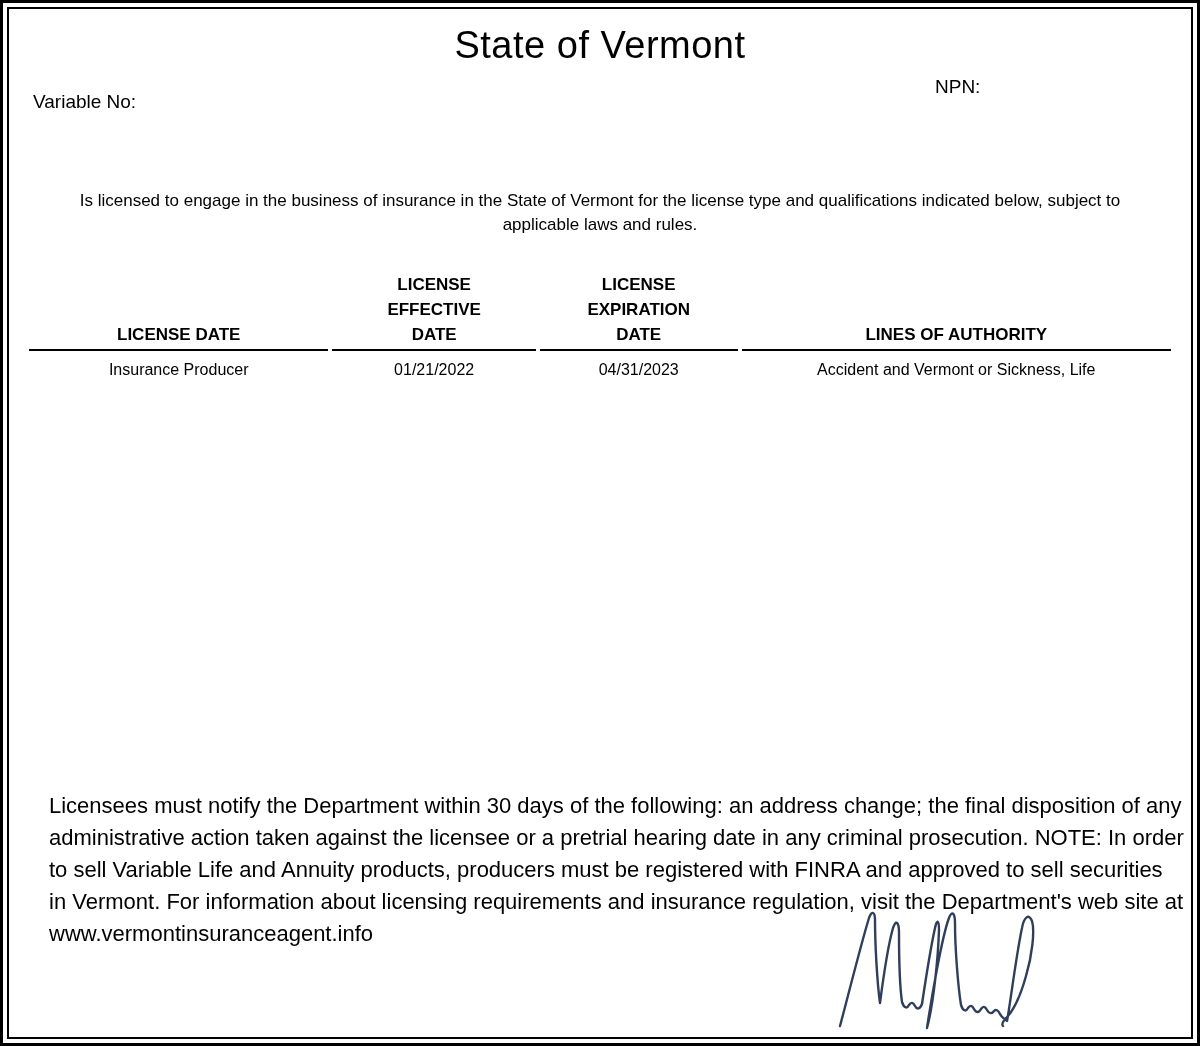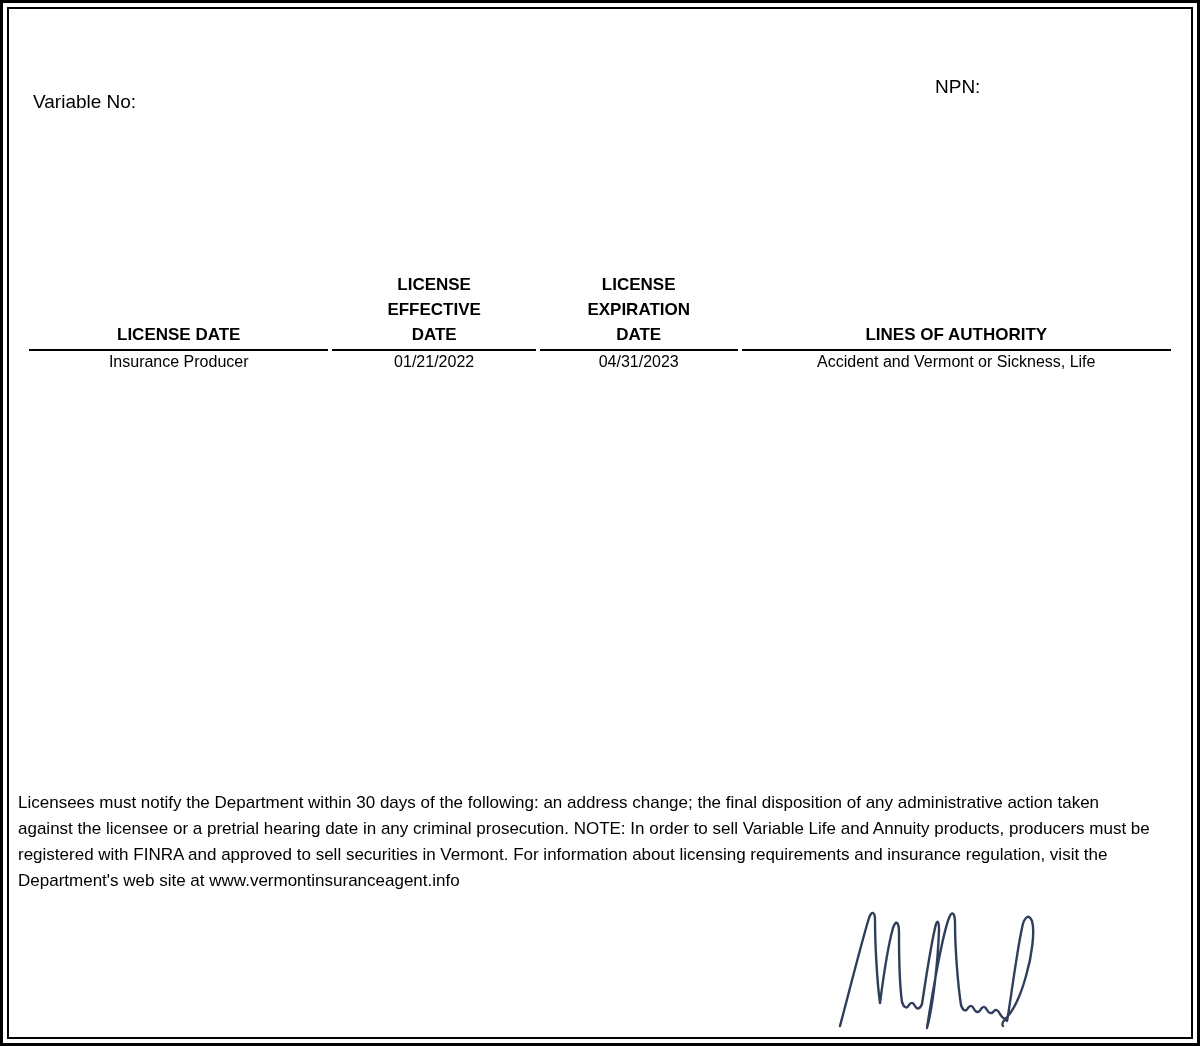--- a/index.html
+++ b/index.html
@@ -87,54 +87,56 @@
     font-size: 17px;
     font-weight: bold;
     line-height: 25px;
     white-space: pre-line;
     border-bottom: 2px solid #000000;
     padding: 0 0 2px 0;
   }
   table.license-table td {
     text-align: center;
     font-size: 16px;
-    padding-top: 2px;
+    padding-top: 10px;
     white-space: nowrap;
     overflow: hidden;
   }
   .notice-text {
     position: absolute;
     top: 790px;
-    left: 18px;
+    left: 49px;
     width: 1135px;
-    font-size: 17px;
-    line-height: 26px;
+    font-size: 22px;
+    line-height: 32px;
     text-align: left;
   }
   .signature {
     position: absolute;
     top: 906px;
     left: 836px;
     width: 204px;
     height: 128px;
   }
   .signature svg { display: block; width: 100%; height: 100%; }
 </style>
 </head>
 <body>
 
 <div class="page">
 
   <div class="outer-border"></div>
   <div class="inner-border"></div>
 
+  <div class="doc-title">State of Vermont</div>
 
   <div class="license-no-label">Variable No:</div>
   <div class="npn-label">NPN:</div>
 
+  <div class="intro-text">Is licensed to engage in the business of insurance in the State of Vermont for the license type and qualifications indicated below, subject to applicable laws and rules.</div>
 
 
   <table class="license-table">
     <colgroup>
       <col style="width:26.5%">
       <col style="width:18%">
       <col style="width:17.5%">
       <col style="width:38%">
     </colgroup>
     <thead>

